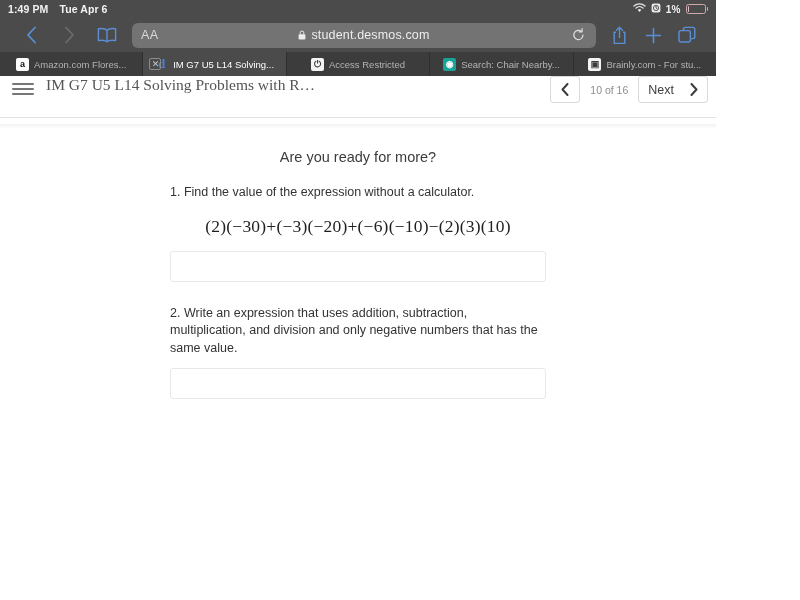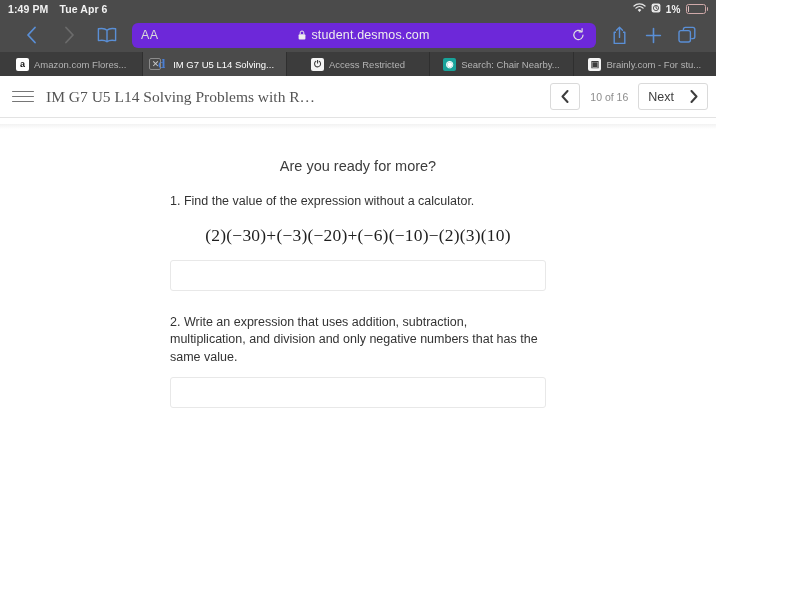--- a/index.html
+++ b/index.html
@@ -61,21 +61,21 @@
   }
   .nav-btn {
     width: 38px; height: 30px;
     display: flex; align-items: center; justify-content: center;
     cursor: pointer;
   }
   .chev { display: block; }
   .url-bar {
     flex: 1;
     height: 25px;
-    background: #6d28d9;
+    background: #737373;
     border-radius: 6px;
     display: flex;
     align-items: center;
     position: relative;
     margin: 0 6px;
     padding: 0 9px;
   }
   .aa-text {
     color: #d9d9d9;
     font-size: 12.5px;
@@ -153,21 +153,21 @@
   .fav-desmos { background: transparent; color: #4a7fd4; font-size: 13px; font-weight: 600; font-family:"Liberation Serif",serif; }
   .fav-power { background: #f4f4f4; color: #3c3c3c; }
   .fav-teal  { background: #18a39a; color: #fff; }
   .fav-brainly { background: #f4f4f4; color: #3c3c3c; }
 
   
   .app-header {
     height: 42px;
     background: #ffffff;
     display: flex;
-    align-items: center;
+    align-items: flex-start;
     padding: 0 8px 0 10px;
     border-bottom: 1px solid #e3e3e3;
   }
   .hamburger {
     width: 26px; height: 26px;
     display: flex; flex-direction: column; justify-content: center; gap: 3.5px;
     cursor: pointer; padding: 0 2px;
   }
   .hamburger span { display:block; height: 1.6px; background: #767676; border-radius: 1px; }
   .header-titles { margin-left: 10px; min-width: 0; flex: 1; }
@@ -216,21 +216,21 @@
     top: 124px; left: 0; right: 0; bottom: 0;
     background: #ffffff;
     overflow: hidden;
   }
   .screen-topshade {
     height: 5px;
     background: linear-gradient(to bottom, #f2f2f2, #ffffff);
   }
   .content {
     width: 376px;
-    margin: 16px auto;
+    margin: 7px auto;
     padding-top: 12px;
   }
   .card-title {
     text-align: center;
     font-size: 14.5px;
     color: #3c3c3c;
     margin-bottom: 18px;
     line-height: 18px;
   }
   .q-text {

